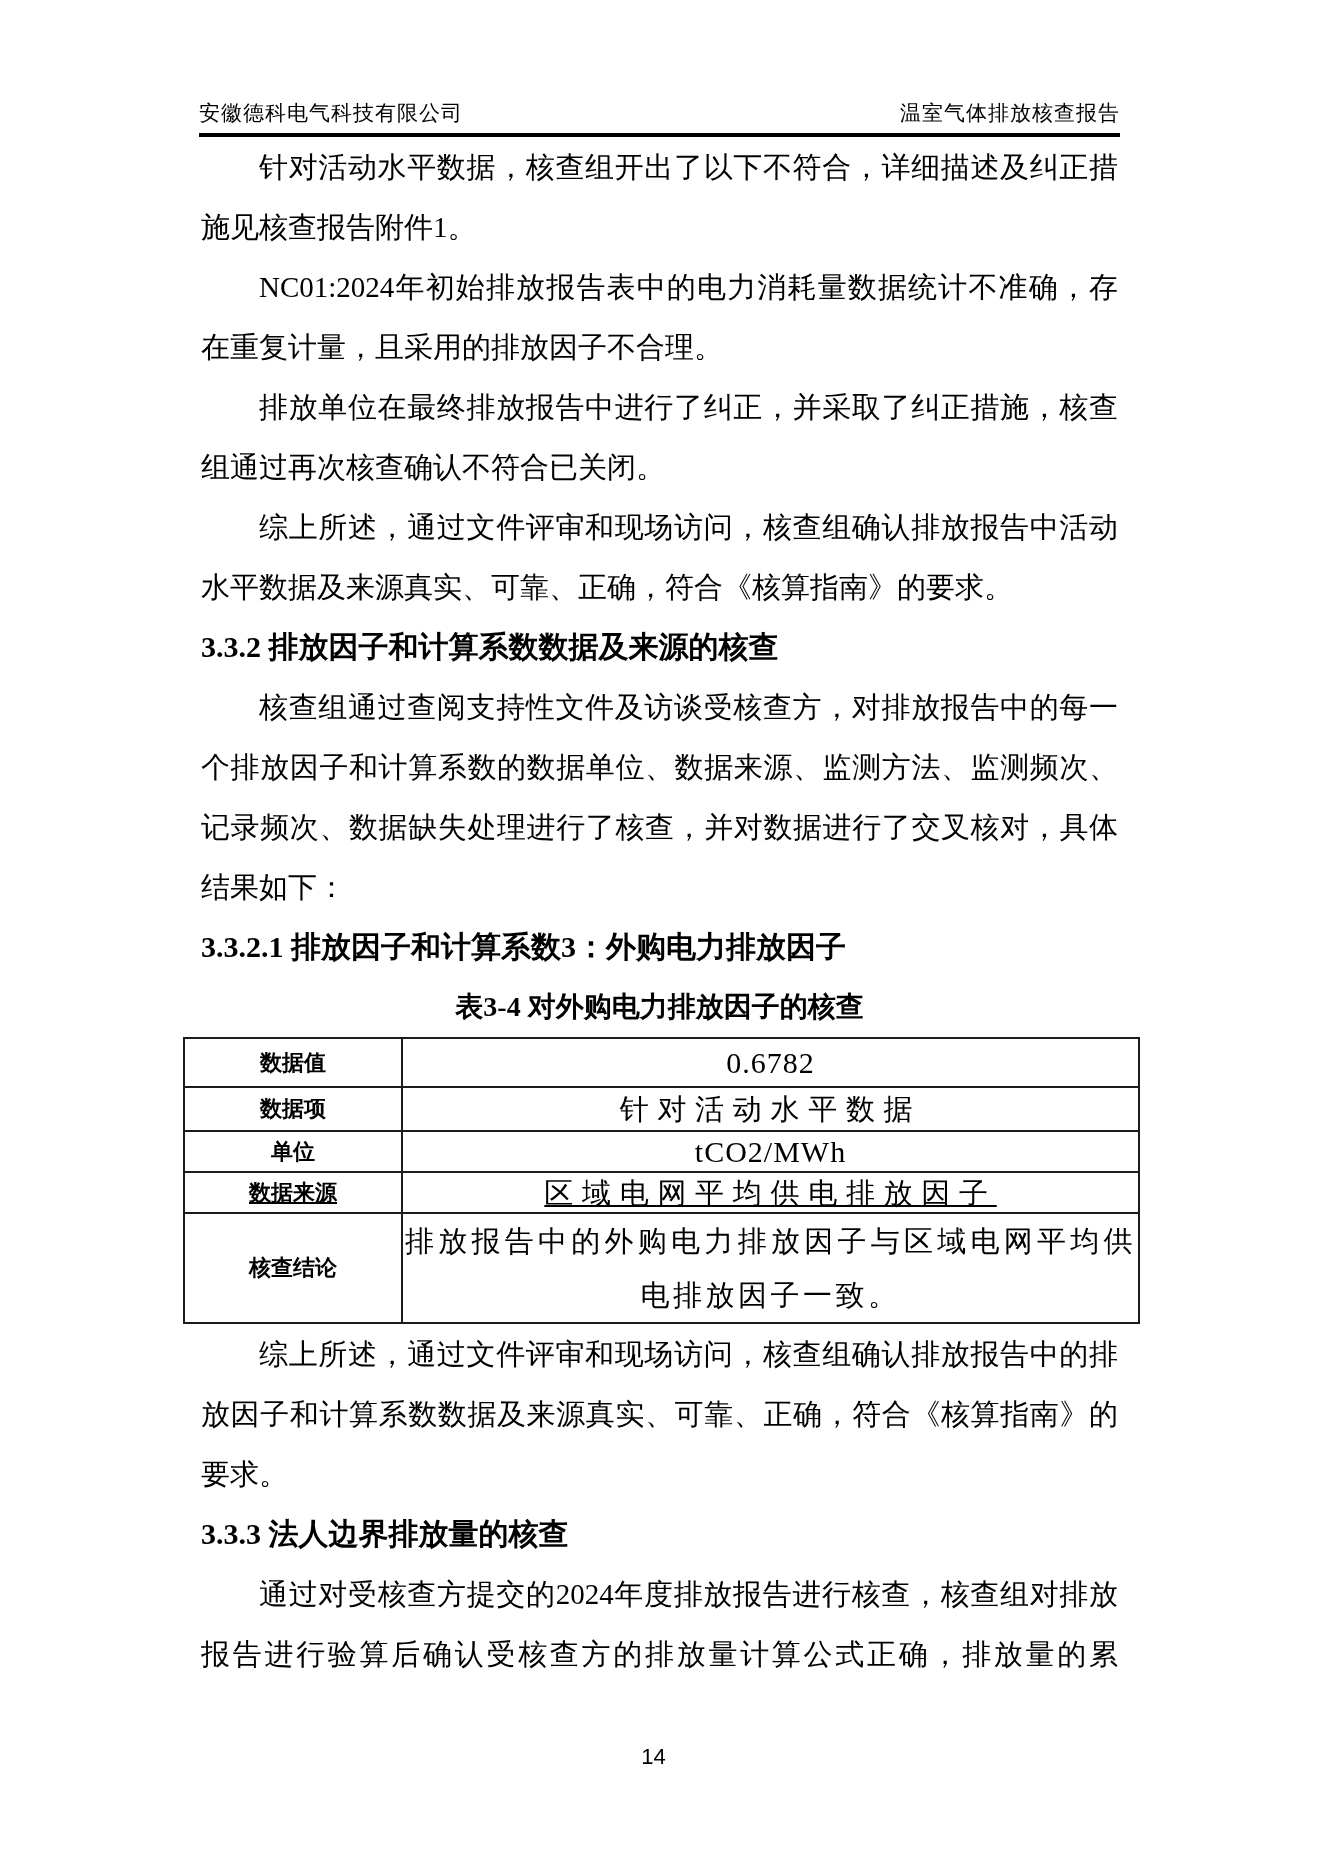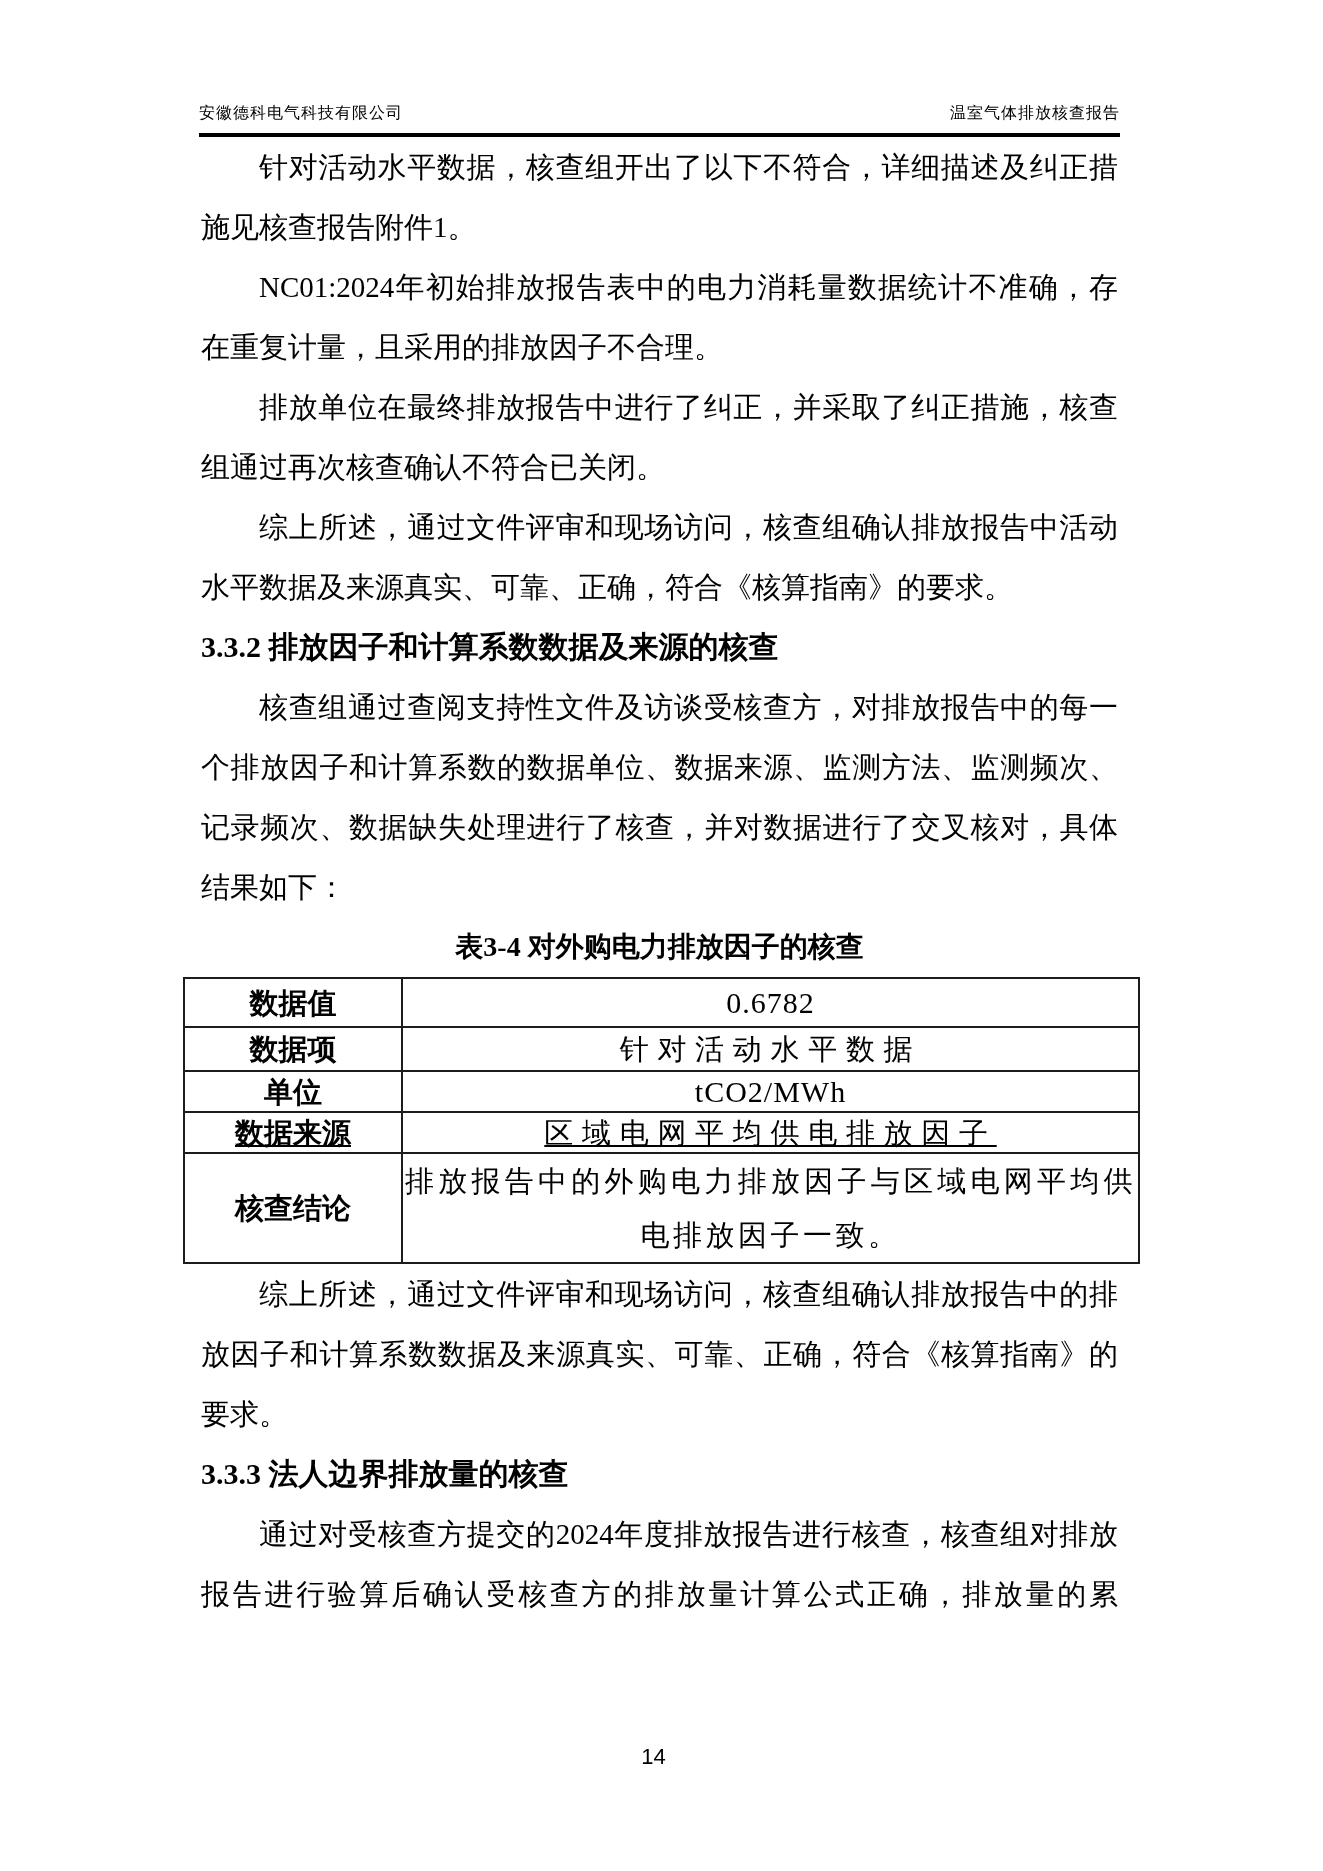--- a/index.html
+++ b/index.html
@@ -13,21 +13,21 @@
     overflow: hidden;
   }
   .header {
     display: flex;
     justify-content: space-between;
     align-items: flex-end;
     margin: 0 203px 0 199px;
     padding-top: 100px;
     padding-bottom: 7px;
     border-bottom: 4px solid #000000;
-    font-size: 16px;
+    font-size: 21px;
     line-height: 26px;
     letter-spacing: 1px;
   }
   .body {
     margin: 0 205px 0 201px;
     font-size: 29px;
     line-height: 60px;
     text-align: justify;
   }
   .para {
@@ -59,21 +59,21 @@
   }
   table.vtable td {
     border: 2px solid #1c1c1c;
     padding: 0;
     vertical-align: middle;
   }
   td.lbl {
     width: 216px;
     font-weight: bold;
     text-align: center;
-    font-size: 29px;
+    font-size: 22px;
     line-height: 34px;
   }
   td.val {
     text-align: center;
     font-size: 29px;
     line-height: 34px;
   }
   td.val.latin { font-size: 30px; letter-spacing: 1px; }
   td.val.cn { letter-spacing: 0.3em; }
   td.val.val-long {
@@ -115,20 +115,21 @@
 
     <p class="para">针对活动水平数据，核查组开出了以下不符合，详细描述及纠正措施见核查报告附件1。</p>
     <p class="para">NC01:2024年初始排放报告表中的电力消耗量数据统计不准确，存在重复计量，且采用的排放因子不合理。</p>
     <p class="para">排放单位在最终排放报告中进行了纠正，并采取了纠正措施，核查组通过再次核查确认不符合已关闭。</p>
     <p class="para">综上所述，通过文件评审和现场访问，核查组确认排放报告中活动水平数据及来源真实、可靠、正确，符合《核算指南》的要求。</p>
 
     <h2 class="h-num">3.3.2 排放因子和计算系数数据及来源的核查</h2>
 
     <p class="para">核查组通过查阅支持性文件及访谈受核查方，对排放报告中的每一个排放因子和计算系数的数据单位、数据来源、监测方法、监测频次、记录频次、数据缺失处理进行了核查，并对数据进行了交叉核对，具体结果如下：</p>
 
+    <h2 class="h-num">3.3.2.1 排放因子和计算系数3：外购电力排放因子</h2>
 
     <div class="caption">表3-4 对外购电力排放因子的核查</div>
 
     <table class="vtable">
       <tbody>
         <tr class="r1">
           <td class="lbl">数据值</td>
           <td class="val latin">0.6782</td>
         </tr>
         <tr class="r2">

